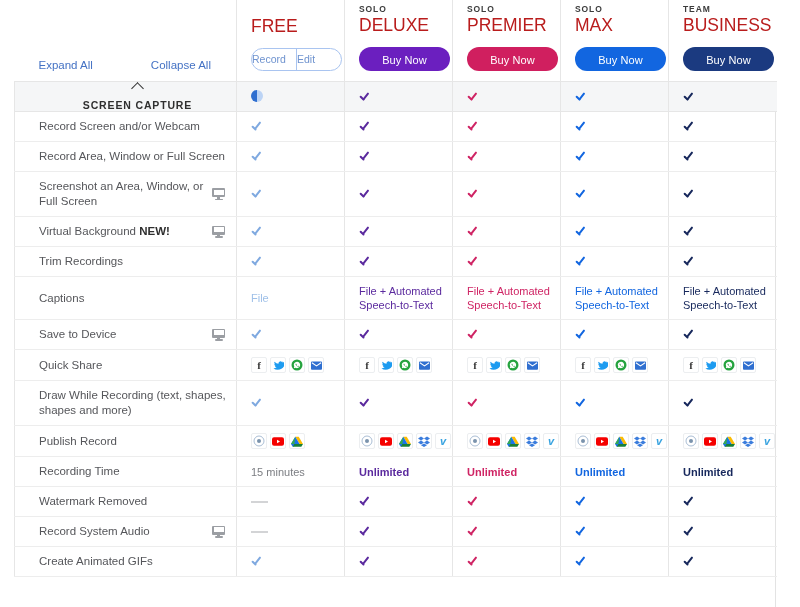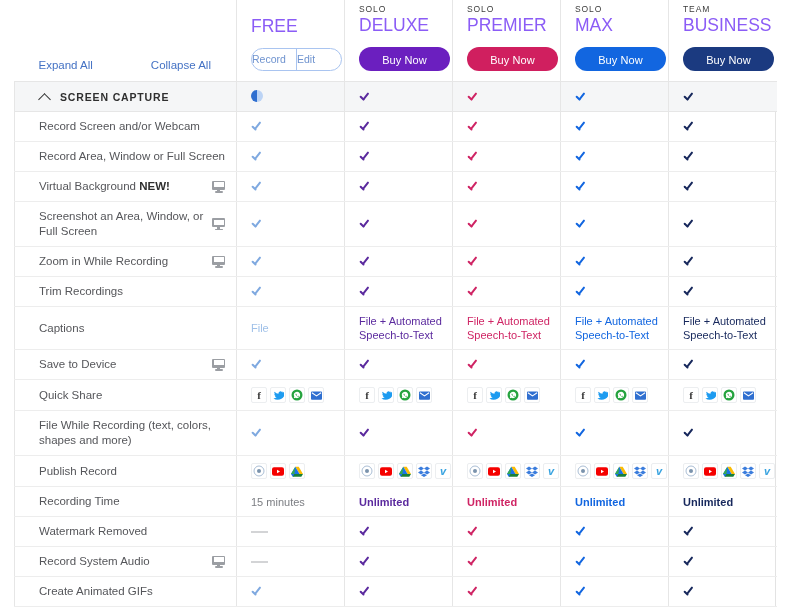--- a/index.html
+++ b/index.html
@@ -28,45 +28,45 @@
   .expand-row a { color:#4472c4; text-decoration:none; margin-right:10px; font-size:11.5px; }
   .expand-row a:last-child { margin-right:0;padding-left:48px; }
 
   td.hd-plan {
     border-left:1px solid #e6e6e6;
     padding:4px 0 10px 14px;
     vertical-align:bottom;
     height:78px;
   }
   .plan-kicker {
-    font-size:8.5px; letter-spacing:.9px; font-weight:normal;
+    font-size:8.5px; letter-spacing:.9px; font-weight:bold;
     color:#3c3c3c; text-transform:uppercase; margin-bottom:1px;
   }
-  .plan-name { font-size:17.5px; color:#8b5cf6; font-weight:normal; line-height:20px; margin-bottom:12px; }
+  .plan-name { font-size:17.5px; color:#b91c1c; font-weight:normal; line-height:20px; margin-bottom:12px; }
 
   .btn-buy {
     display:block; width:91px; height:24px; line-height:24px;
     border-radius:13px; color:#fff; font-size:11px; font-weight:normal;
     text-align:center; letter-spacing:.1px; cursor:pointer; border:0;
     font-family:"Liberation Sans", sans-serif;
   }
   .seg {
     display:flex; width:91px; height:23px; border:1px solid #a9c4f0;
     border-radius:13px; overflow:hidden; background:#fff; cursor:pointer;
   }
   .seg > span {
     flex:1; text-align:left; line-height:21px; font-size:10.5px; color:#6f93cf;
   }
   .seg > span.mid { border-left:1px solid #a9c4f0; }
 
   
   tr.sect td { background:#f5f6f7; border-top:1px solid #e6e6e6; border-bottom:1px solid #e6e6e6; height:30px; padding:0; }
   tr.sect td.sect-feat { padding-left:24px; border-left:1px solid #e6e6e6; }
   tr.sect td.sect-cell { border-left:1px solid #e6e6e6; padding-left:14px; }
-  .sect-inner { display:flex; align-items:center; gap:9px; }
+  .sect-inner { display:flex; align-items:center; gap:9px;flex-direction:column; }
   .sect-title { font-size:10.5px; font-weight:bold; letter-spacing:.85px; color:#2f2f2f; }
   .chev { width:12px; height:8px; position:relative; flex:none; }
   .chev:before {
     content:""; position:absolute; left:1px; top:2px; width:8px; height:8px;
     border-left:1.6px solid #2f2f2f; border-top:1.6px solid #2f2f2f;
     transform:rotate(45deg);
   }
   .half-circle {
     width:12px; height:12px; border-radius:50%;
     background:linear-gradient(to right, #2f6fd0 0 50%, #bcd4f5 50% 100%);
@@ -211,74 +211,56 @@
           </td>
           <td class="val"><span class="ck c0"></span></td>
           <td class="val"><span class="ck c1"></span></td>
           <td class="val"><span class="ck c2"></span></td>
           <td class="val"><span class="ck c3"></span></td>
           <td class="val"><span class="ck c4"></span></td>
         </tr>
         <tr>
           <td class="feat">
             <div class="feat-inner">
+              <span class="feat-label"><span>Screenshot an Area, Window, or Full Screen</span></span>
+              <span class="mon">
+                <i class="scr"></i>
+                <i class="in"></i>
+                <i class="neck"></i>
+                <i class="base"></i>
+              </span>
+            </div>
+          </td>
+          <td class="val"><span class="ck c0"></span></td>
+          <td class="val"><span class="ck c1"></span></td>
+          <td class="val"><span class="ck c2"></span></td>
+          <td class="val"><span class="ck c3"></span></td>
+          <td class="val"><span class="ck c4"></span></td>
+        </tr>
+        <tr>
+          <td class="feat">
+            <div class="feat-inner">
               <span class="feat-label"><span>Virtual Background </span><b>NEW!</b></span>
               <span class="mon">
                 <i class="scr"></i>
                 <i class="in"></i>
                 <i class="neck"></i>
                 <i class="base"></i>
               </span>
             </div>
           </td>
           <td class="val"><span class="ck c0"></span></td>
           <td class="val"><span class="ck c1"></span></td>
           <td class="val"><span class="ck c2"></span></td>
           <td class="val"><span class="ck c3"></span></td>
           <td class="val"><span class="ck c4"></span></td>
         </tr>
         <tr>
           <td class="feat">
             <div class="feat-inner">
-              <span class="feat-label"><span>Screenshot an Area, Window, or Full Screen</span></span>
-              <span class="mon">
-                <i class="scr"></i>
-                <i class="in"></i>
-                <i class="neck"></i>
-                <i class="base"></i>
-              </span>
-            </div>
-          </td>
-          <td class="val"><span class="ck c0"></span></td>
-          <td class="val"><span class="ck c1"></span></td>
-          <td class="val"><span class="ck c2"></span></td>
-          <td class="val"><span class="ck c3"></span></td>
-          <td class="val"><span class="ck c4"></span></td>
-        </tr>
-        <tr>
-          <td class="feat">
-            <div class="feat-inner">
-              <span class="feat-label"><span>Zoom in While Recording</span></span>
-              <span class="mon">
-                <i class="scr"></i>
-                <i class="in"></i>
-                <i class="neck"></i>
-                <i class="base"></i>
-              </span>
-            </div>
-          </td>
-          <td class="val"><span class="ck c0"></span></td>
-          <td class="val"><span class="ck c1"></span></td>
-          <td class="val"><span class="ck c2"></span></td>
-          <td class="val"><span class="ck c3"></span></td>
-          <td class="val"><span class="ck c4"></span></td>
-        </tr>
-        <tr>
-          <td class="feat">
-            <div class="feat-inner">
               <span class="feat-label"><span>Trim Recordings</span></span>
             </div>
           </td>
           <td class="val"><span class="ck c0"></span></td>
           <td class="val"><span class="ck c1"></span></td>
           <td class="val"><span class="ck c2"></span></td>
           <td class="val"><span class="ck c3"></span></td>
           <td class="val"><span class="ck c4"></span></td>
         </tr>
         <tr>
@@ -434,21 +416,21 @@
                   <rect x="0" y="0" width="24" height="18" rx="2" fill="#2f6fd0"></rect>
                   <path d="M2 3l10 7 10-7" stroke="#fff" stroke-width="2.2" fill="none"></path>
                 </svg>
               </div>
             </div>
           </td>
         </tr>
         <tr>
           <td class="feat">
             <div class="feat-inner">
-              <span class="feat-label"><span>File While Recording (text, colors, shapes and more)</span></span>
+              <span class="feat-label"><span>Draw While Recording (text, shapes, shapes and more)</span></span>
             </div>
           </td>
           <td class="val"><span class="ck c0"></span></td>
           <td class="val"><span class="ck c1"></span></td>
           <td class="val"><span class="ck c2"></span></td>
           <td class="val"><span class="ck c3"></span></td>
           <td class="val"><span class="ck c4"></span></td>
         </tr>
         <tr>
           <td class="feat">

